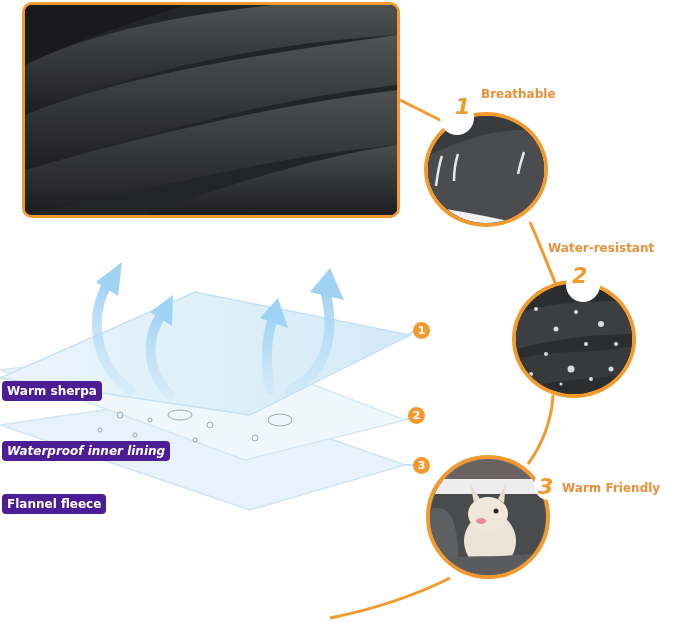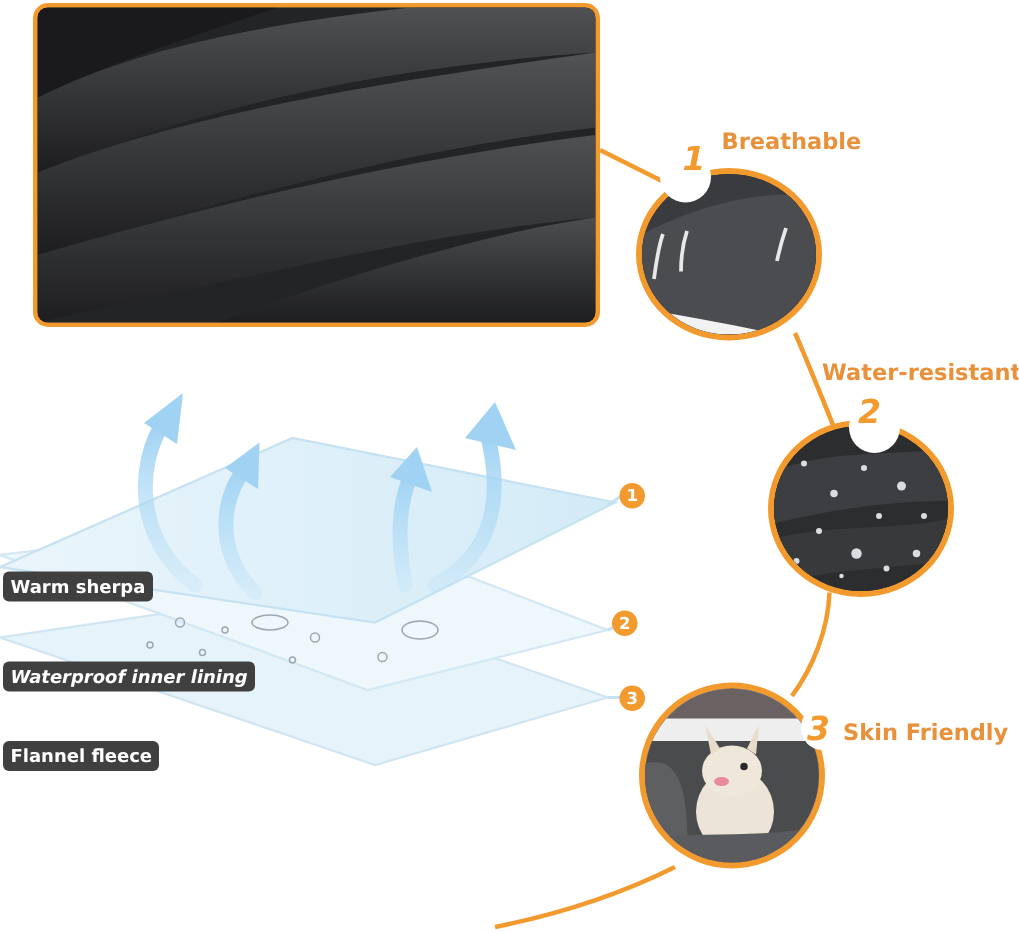--- a/index.html
+++ b/index.html
@@ -28,26 +28,26 @@
   .feature-circle svg { display:block; }
   .notch {
     width:34px; height:34px; border-radius:50%; background:#ffffff;
   }
   .feature-num {
     font-family:"DejaVu Sans", sans-serif; font-style:italic; font-weight:bold;
     color:#f29a2e; font-size:22px; line-height:22px;
   }
   .feature-title {
     font-family:"DejaVu Sans", sans-serif; font-weight:bold;
-    color:#e8913a; font-size:15px; line-height:18px; white-space:nowrap;
+    color:#e8913a; font-size:12px; line-height:18px; white-space:nowrap;
   }
 
   
   .layer-label {
-    background:#404040; color:#ffffff; font-weight:bold; font-size:12px;
+    background:#4c1d95; color:#ffffff; font-weight:bold; font-size:12px;
     line-height:16px; padding:2px 5px; border-radius:4px; white-space:nowrap;
     font-family:"DejaVu Sans", sans-serif;
   }
   .layer-badge {
     width:17px; height:17px; border-radius:50%; background:#f29a2e; color:#fff;
     font-size:11px; font-weight:bold; text-align:center; line-height:17px;
     font-family:"DejaVu Sans", sans-serif;
   }
 </style>
 </head>
@@ -127,21 +127,21 @@
     <ellipse cx="58" cy="55" rx="20" ry="17" fill="#efe8da"></ellipse>
     <path d="M44,44 L40,24 L50,40 Z" fill="#e8dccb"></path>
     <path d="M68,40 L76,24 L74,44 Z" fill="#e8dccb"></path>
     <circle cx="66" cy="52" r="2.5" fill="#2a2a2a"></circle>
     <ellipse cx="51" cy="62" rx="5" ry="3" fill="#e88a9a"></ellipse>
     <path d="M0,100 C40,95 80,100 116,92 L116,116 L0,116 Z" fill="#5a5b5e"></path>
   </svg>
 </div>
 <div class="abs notch" style="left:534px;top:470px;width:28px;height:30px;"></div>
 <div class="abs feature-num" style="left:538px;top:476px;">3</div>
-<div class="abs feature-title" style="left:562px;top:479px;">Skin Friendly</div>
+<div class="abs feature-title" style="left:562px;top:479px;">Warm Friendly</div>
 
 <svg class="abs" style="left:0;top:240px;" width="440" height="310" viewBox="0 0 440 310">
   <defs>
     <linearGradient id="layerTop" x1="0" y1="0" x2="1" y2="0">
       <stop offset="0" stop-color="#eaf5fb"></stop>
       <stop offset="1" stop-color="#d3ebf7"></stop>
     </linearGradient>
     <linearGradient id="arrowGrad" x1="0" y1="1" x2="0" y2="0">
       <stop offset="0" stop-color="#a9d8f5" stop-opacity="0.2"></stop>
       <stop offset="1" stop-color="#9fd2f3"></stop>

